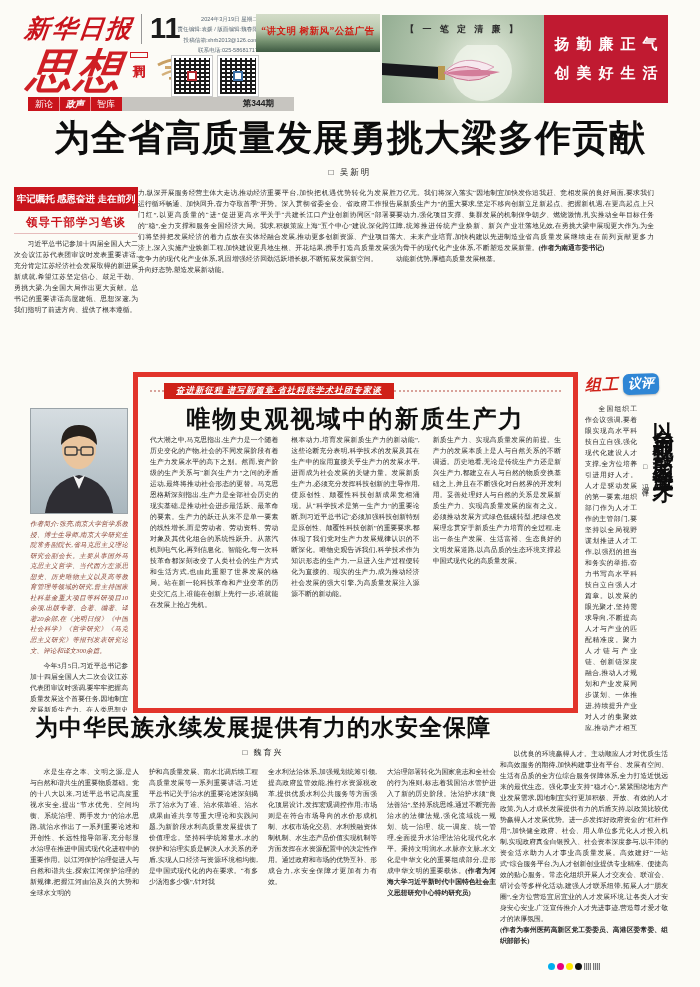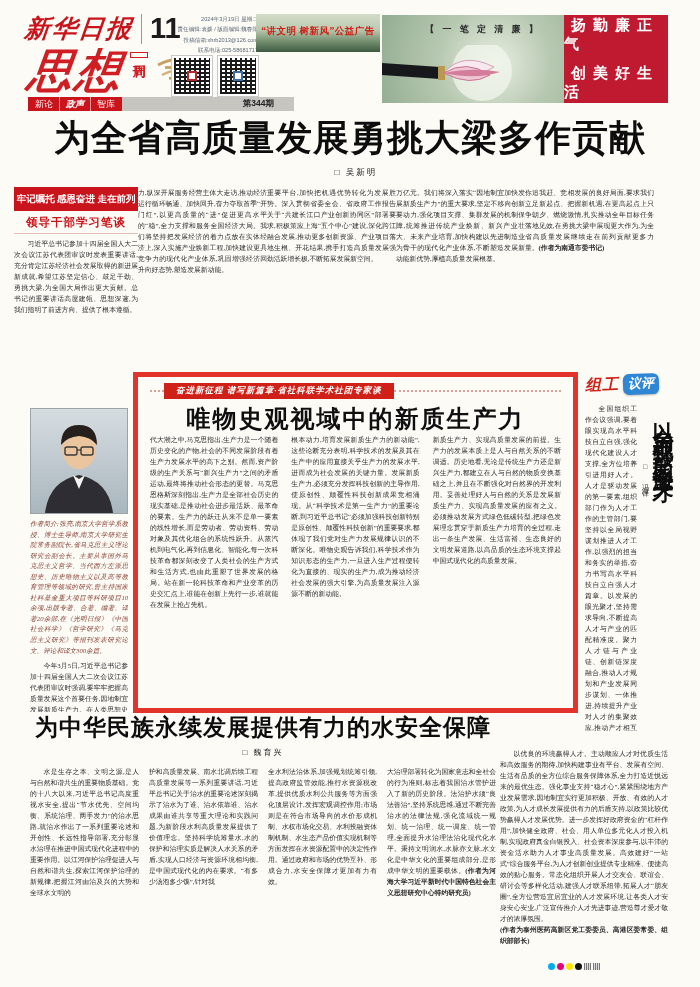--- a/index.html
+++ b/index.html
@@ -12,21 +12,21 @@
   .mast-div{width:1px;height:30px;background:#999;margin:0 8px;}
   .pageno{font-size:29px;font-weight:bold;color:#1c1c1c;font-family:"Liberation Sans",sans-serif;line-height:1;}
   .dateblock{position:absolute;left:170px;top:14px;width:88px;text-align:right;font-size:5.6px;line-height:1.85;color:#5a6874;font-family:"Liberation Sans",sans-serif;}
 
   .midad{position:absolute;left:256px;top:14px;width:124px;height:38px;box-sizing:border-box;
     background:linear-gradient(180deg,#d3dcc8 0%,#bccbb2 40%,#74906f 72%,#3e5a42 100%);text-align:center;padding-top:6px;}
   .midad-text{color:#cf2118;font-weight:bold;font-size:9.5px;letter-spacing:.5px;}
 
   .rightad{position:absolute;left:382px;top:15px;width:286px;height:88px;display:flex;}
   .rightad-green{width:162px;position:relative;text-align:center;overflow:hidden;
-    background:radial-gradient(circle at 62% 55%, #e9efe2 0%, #b8c9b2 45%, #93ad92 100%);padding-left:20px;}
+    background:radial-gradient(circle at 62% 55%, #e9efe2 0%, #b8c9b2 45%, #93ad92 100%);}
   .rightad-bracket{font-size:9px;letter-spacing:3px;color:#2e2e2e;margin-top:8px;font-weight:bold;}
   .rightad-red{flex:1;background:#c01a31;color:#fff;display:flex;flex-direction:column;justify-content:center;align-items:center;gap:10px;}
   .rightad-red div{font-size:15px;font-weight:bold;letter-spacing:7px;text-indent:7px;}
 
   .weekly{position:absolute;left:28px;top:49px;display:flex;align-items:flex-start;}
   .weekly-main{font-size:45px;font-weight:900;font-style:italic;color:#cf1f25;line-height:1;letter-spacing:3px;transform:skewX(-7deg);}
   .weekly-sub{writing-mode:vertical-rl;font-size:13px;font-weight:bold;color:#cf1f25;border:1.5px solid #cf1f25;padding:2px 1px;margin-left:6px;margin-top:3px;line-height:1.05;}
   .weekly-deco{margin-left:8px;margin-top:4px;}
   .qrs{position:absolute;left:172px;top:56px;display:flex;gap:6px;}
   .qr{width:36px;height:36px;position:relative;border:2px solid #fff;outline:1px solid #c9c9c9;
@@ -36,41 +36,41 @@
 
   .catbar{position:absolute;left:28px;top:97px;width:266px;height:14px;display:flex;font-family:"Liberation Sans",sans-serif;}
   .catbar-red{background:#c9141c;color:#fff;display:flex;align-items:center;justify-content:center;width:94px;}
   .catbar-red span{font-size:9px;padding:0 6px;line-height:14px;}
   .catbar-red span + span{border-left:1px solid rgba(255,255,255,.55);}
   .cat-sheng{font-weight:bold;font-style:italic;}
   .catbar-gray{flex:1;background:#c7c5c0;display:flex;align-items:center;justify-content:flex-end;padding-right:20px;font-size:8.5px;color:#222;font-weight:bold;}
 
   
   .lead-title{position:absolute;left:30px;top:117px;width:640px;text-align:center;font-size:36px;font-weight:900;color:#0d0d0d;letter-spacing:1px;line-height:1.2;}
-  .lead-byline{position:absolute;left:36px;top:167px;width:640px;text-align:center;font-size:8.5px;color:#222;letter-spacing:2px;}
+  .lead-byline{position:absolute;left:30px;top:167px;width:640px;text-align:center;font-size:8.5px;color:#222;letter-spacing:2px;}
   .lead-row{position:absolute;left:14px;top:187px;width:640px;height:181px;display:flex;justify-content:flex-end;}
   .lead-c1{width:124px;flex:none;display:flex;flex-direction:column;}
   .badge-band{background:#c9141c;color:#fff;font-weight:bold;font-size:9.5px;text-align:center;padding:6px 0 5px;}
   .badge-sub{color:#c9141c;font-weight:bold;font-size:11.5px;text-align:center;padding:4px 0 3px;border-bottom:1px solid #e6bcbc;margin-bottom:4px;letter-spacing:1px;}
   .col{font-size:6.8px;line-height:1.62;text-align:justify;color:#2b2b2b;overflow:hidden;flex:1;word-break:break-all;}
   .lead-c1 .col{flex:1;}
   p.bt{margin:0;text-indent:2em;}
   p.bt.cont{text-indent:0;}
   .attr{font-weight:bold;}
 
   
   .f-left{position:absolute;left:30px;top:372px;width:98px;height:340px;overflow:hidden;}
   .f-photo{width:96px;height:104px;margin-top:36px;border:1px solid #9aa3a8;display:block;}
   .f-bio{font-size:6.6px;line-height:1.6;color:#8a4438;font-style:italic;text-align:justify;margin-top:5px;word-break:break-all;}
   .f-leadin{font-size:6.8px;line-height:1.62;text-align:justify;color:#2b2b2b;margin-top:4px;word-break:break-all;}
   .f-box{position:absolute;left:133px;top:372px;width:445px;height:341px;border:5px solid #e2342b;box-sizing:border-box;background:#fcfbf6;padding:5px 12px 8px;}
   .f-bannerrow{display:flex;align-items:center;height:17px;}
   .f-dots-l{width:14px;border-top:2px dotted #d8a39b;}
   .f-dots-r{flex:1;border-top:2px dotted #d8a39b;}
-  .f-banner{background:#cf2118;color:#fff;font-size:8.5px;font-style:italic;font-weight:bold;padding:2px 12px;letter-spacing:1px;}
+  .f-banner{background:#cf2118;color:#fff;font-size:8.5px;font-style:italic;font-weight:bold;padding:2px 12px;letter-spacing:1px;text-decoration:underline;}
   .f-title{text-align:center;font-size:24px;font-weight:900;letter-spacing:2px;color:#0f0f0f;margin-top:7px;line-height:1.15;}
   .f-byline{text-align:center;font-size:8px;margin:6px 0 7px;letter-spacing:2px;color:#222;}
   .f-cols{display:flex;gap:13px;height:226px;}
 
   .f-right{position:absolute;left:585px;top:374px;width:86px;height:372px;}
   .f-badge{display:flex;align-items:center;gap:4px;margin-bottom:8px;transform:rotate(-2deg);}
   .f-badge-script{color:#cf2118;font-size:16px;font-weight:bold;font-style:italic;letter-spacing:1px;}
   .f-badge-pill{background:#2f86d5;color:#fff;font-size:13px;font-weight:bold;font-style:italic;border-radius:6px;padding:1px 5px 2px;box-shadow:0 1px 2px rgba(0,0,0,.25);}
   .f-right-body{display:flex;height:332px;}
   .f-rcol{width:52px;flex:none;}

